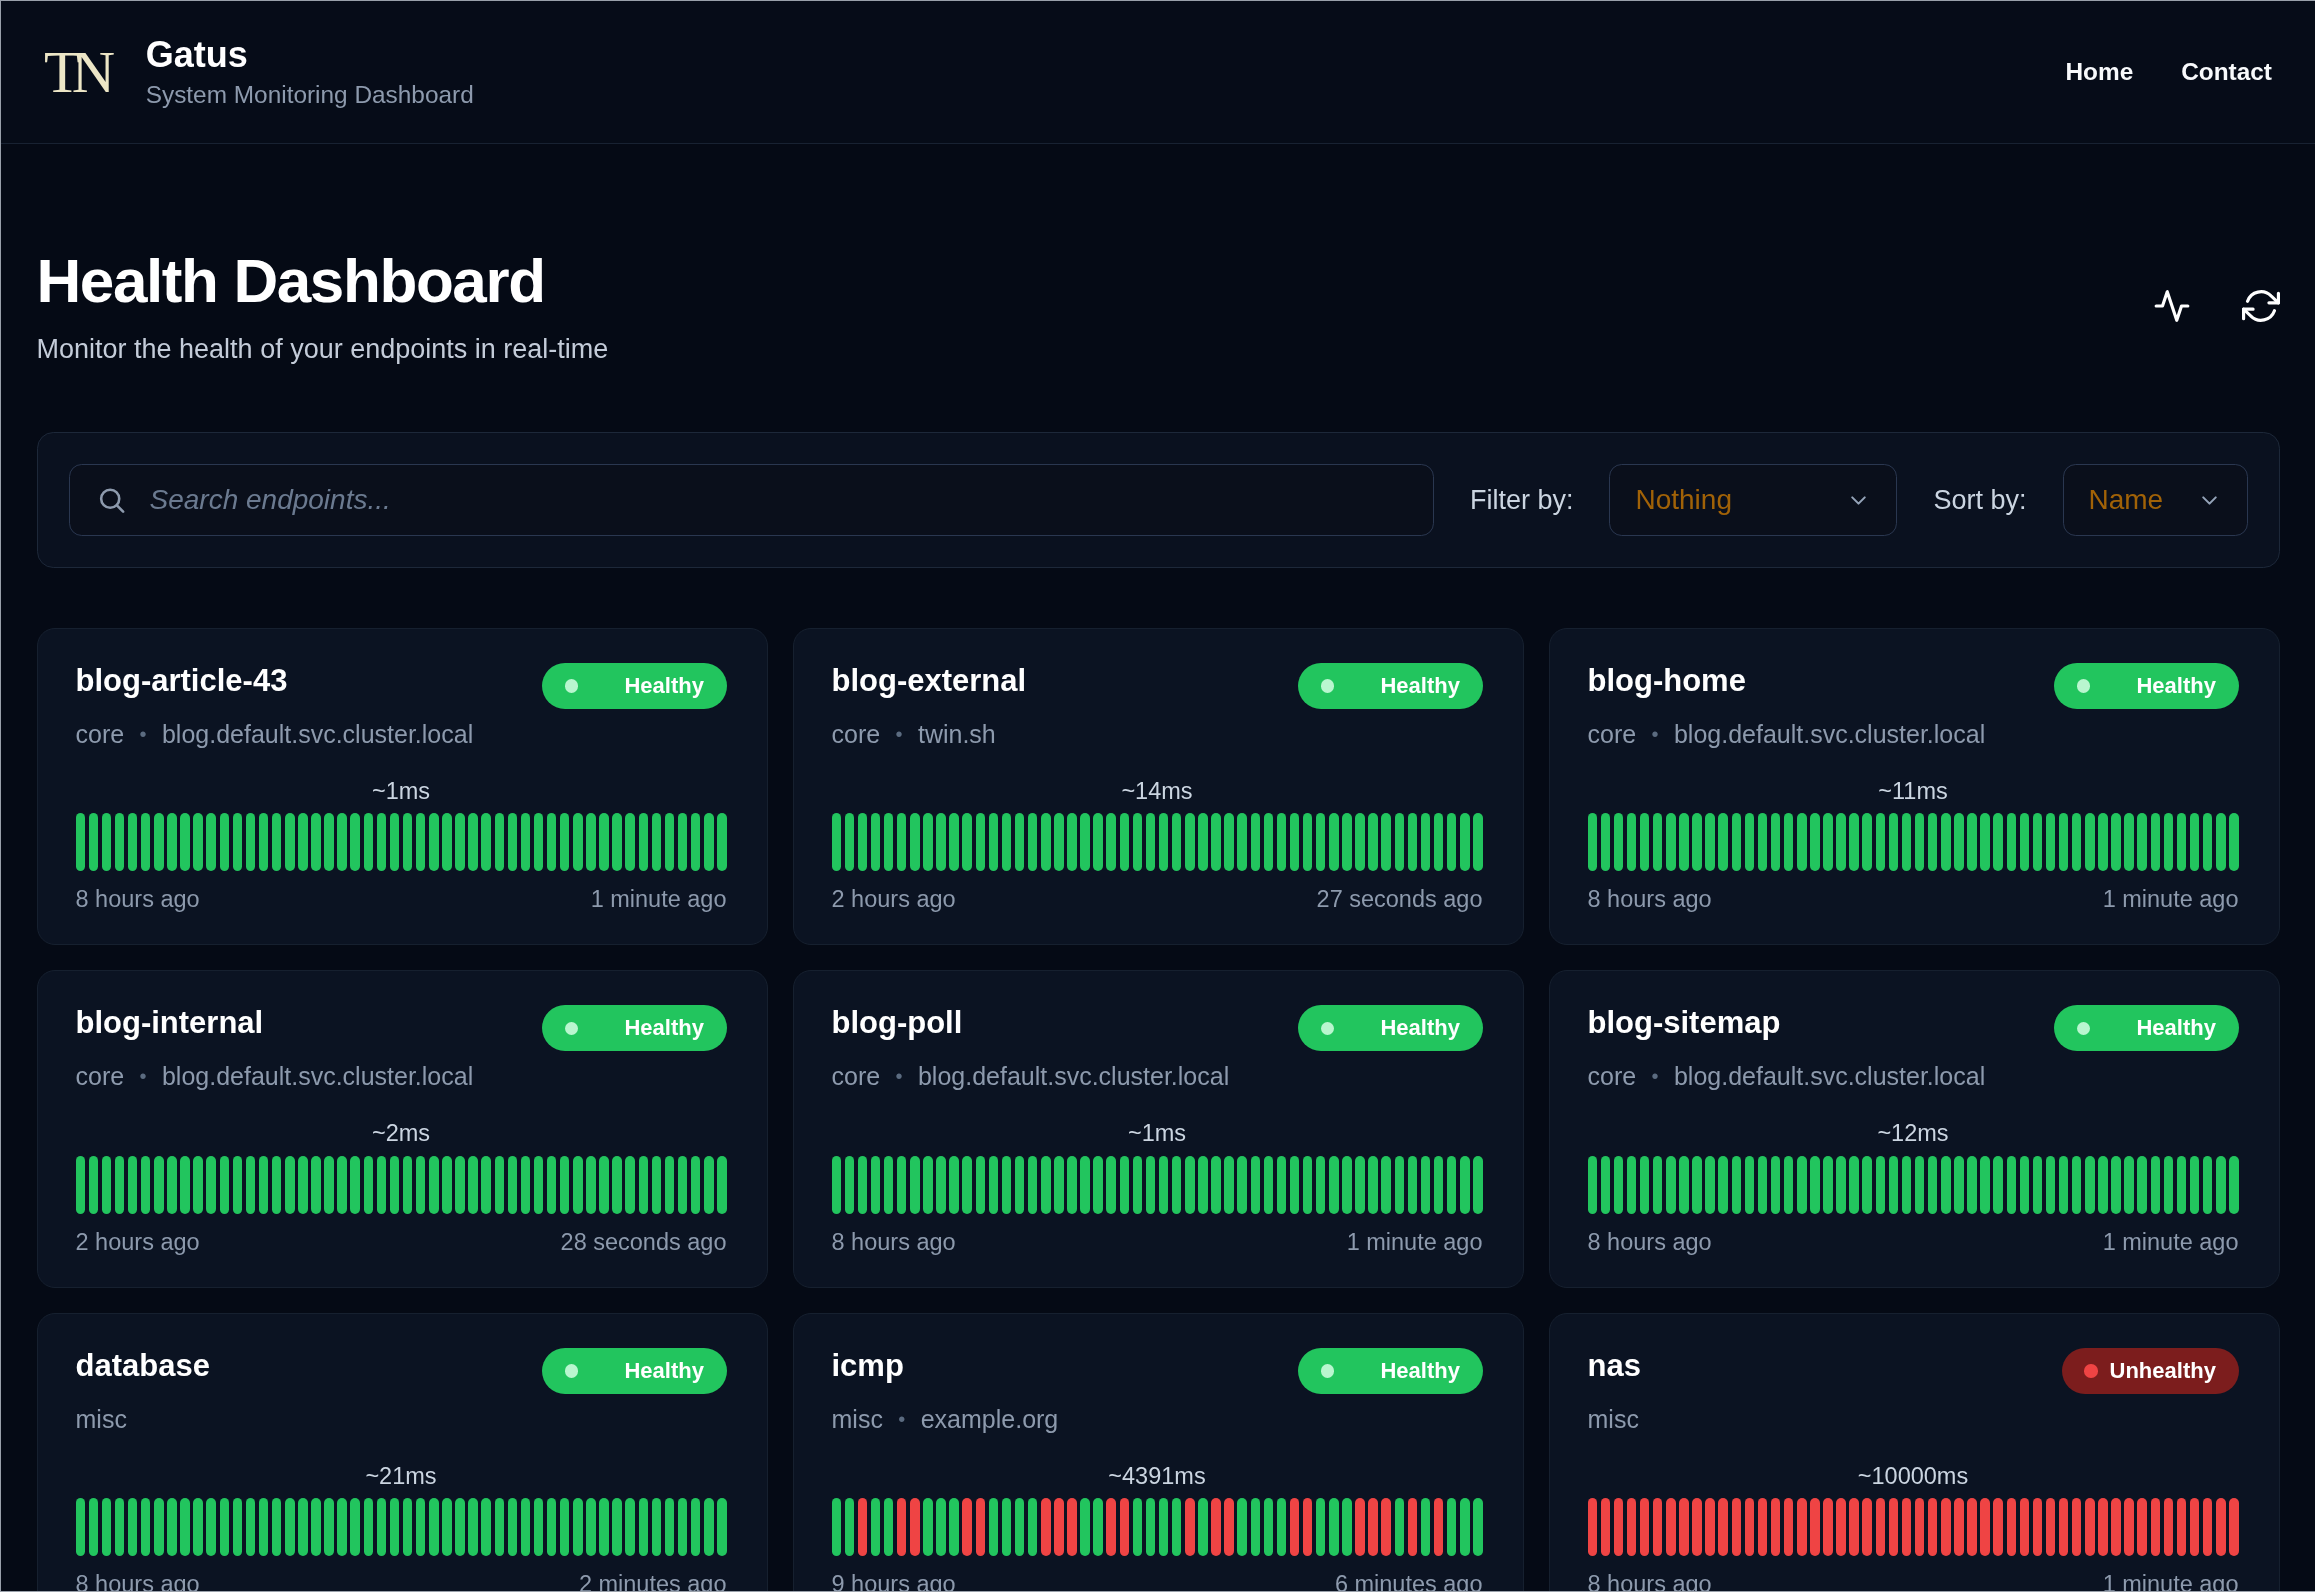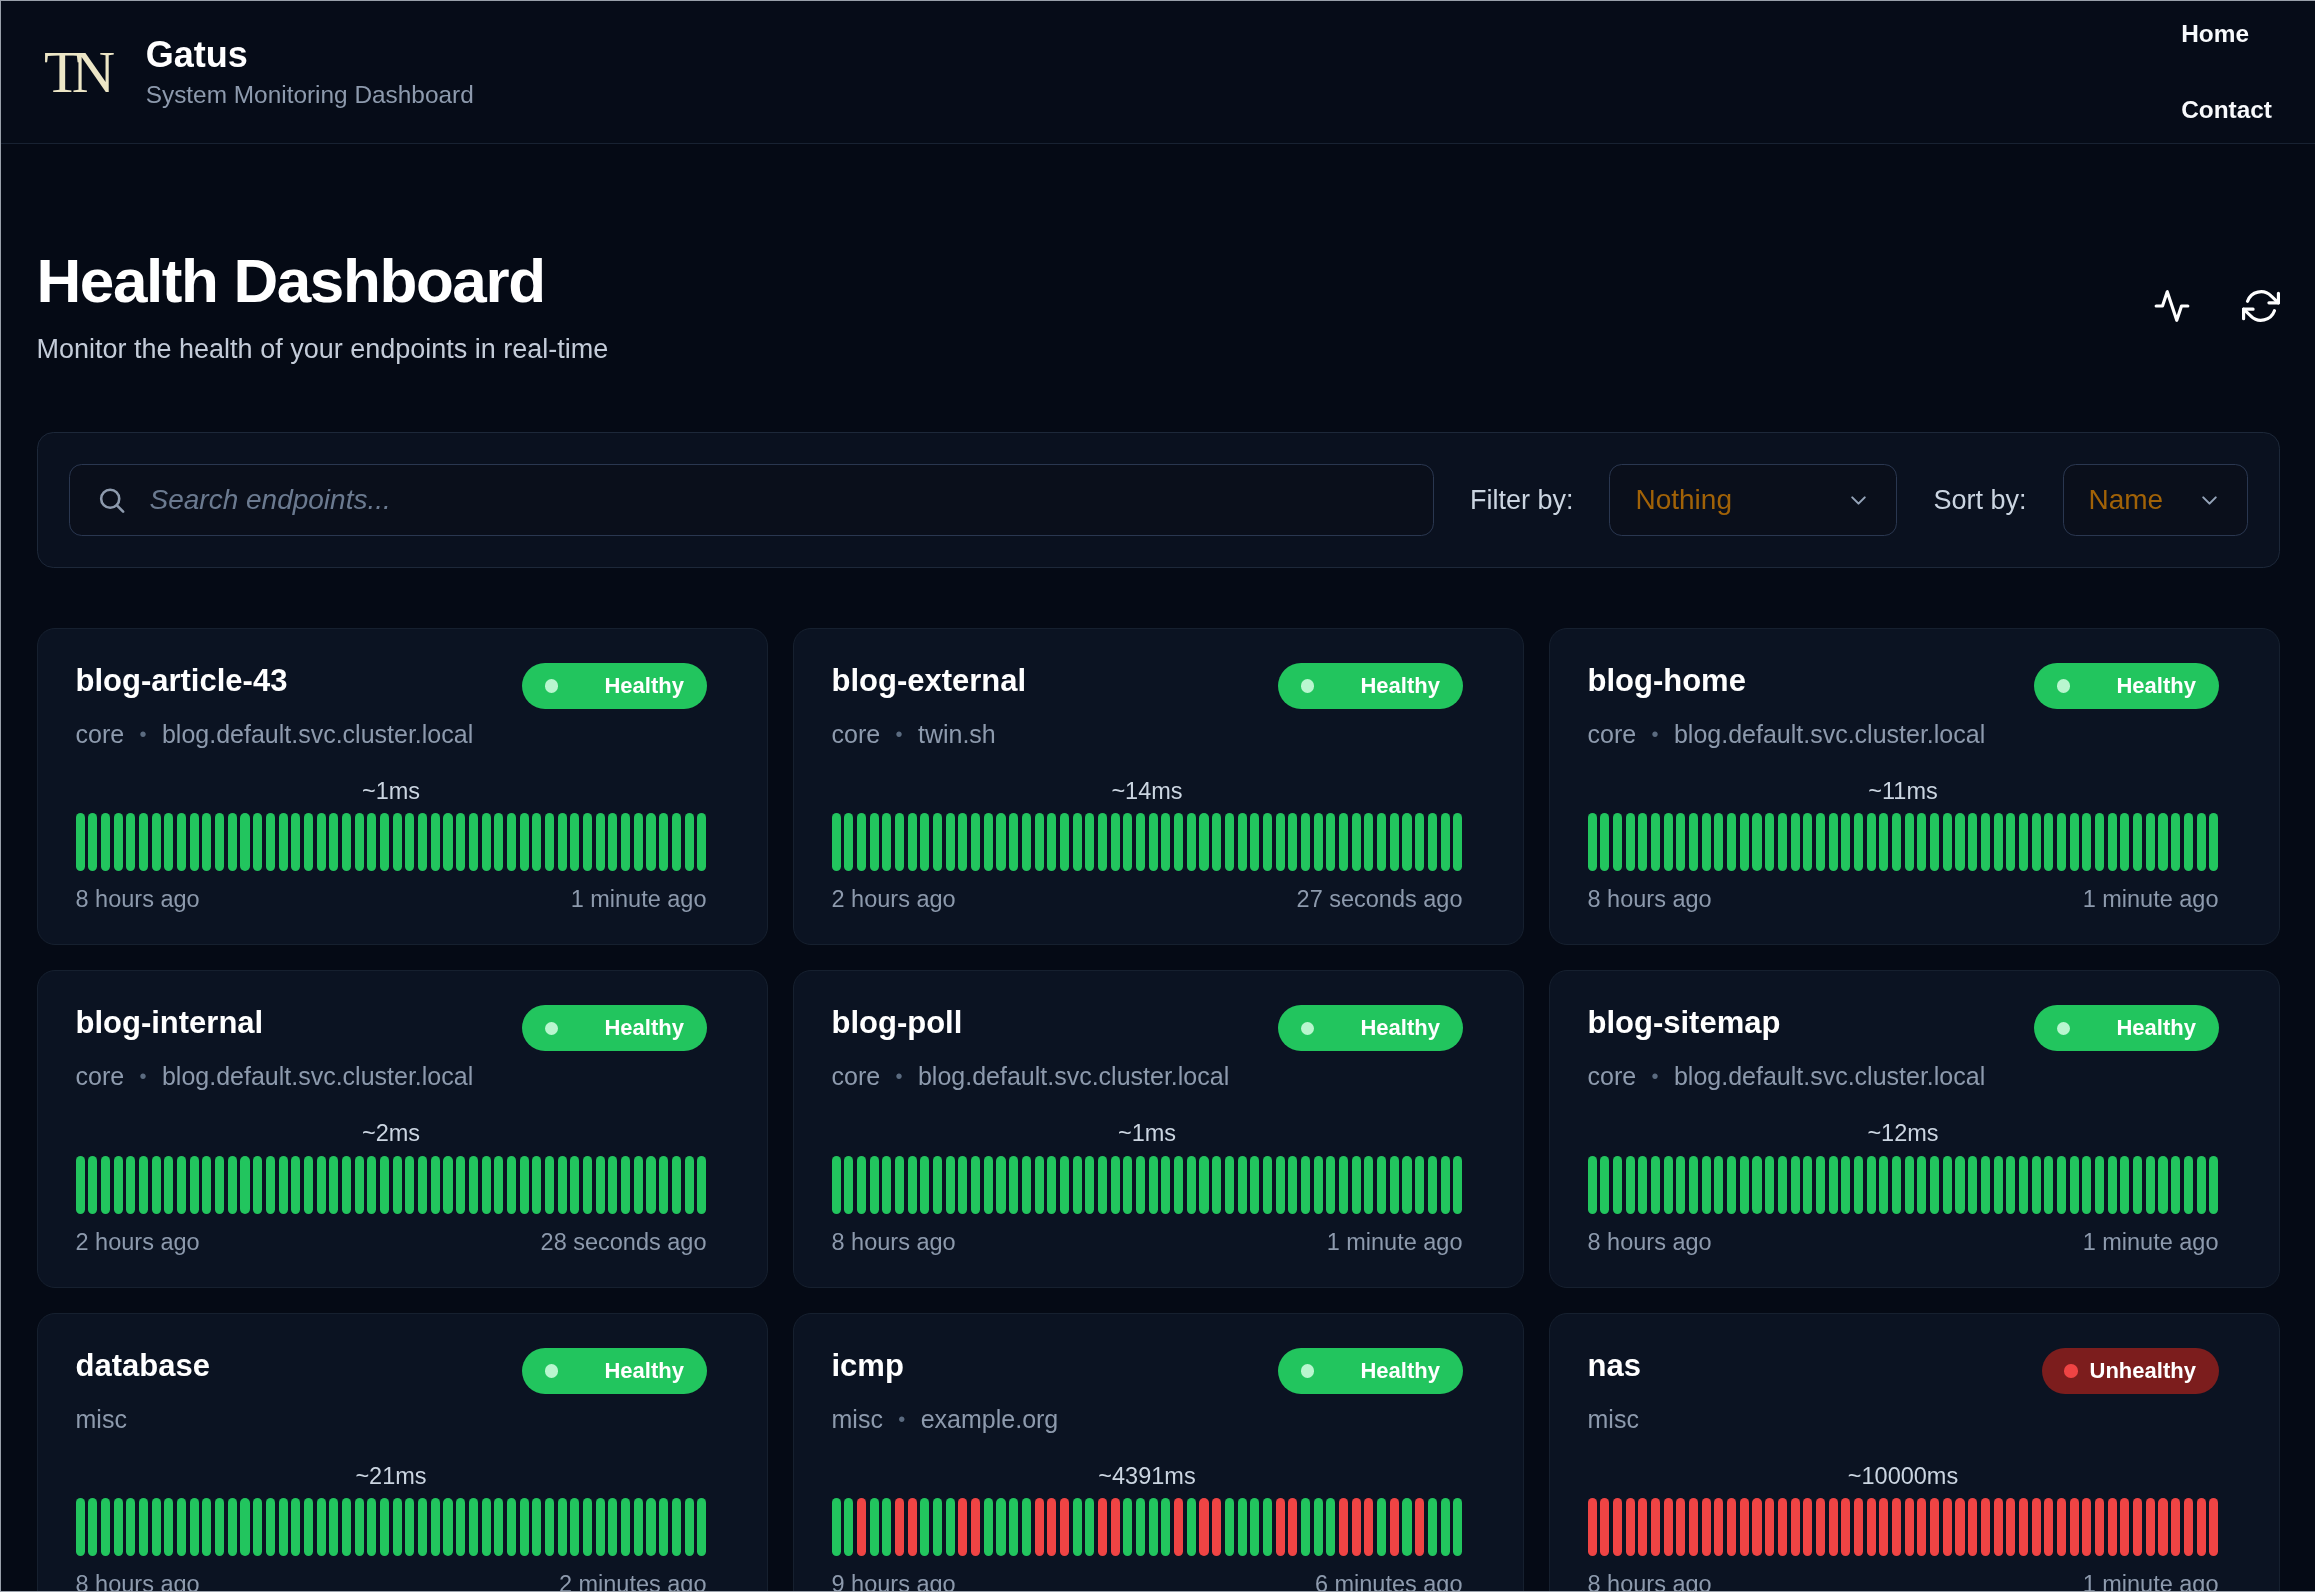--- a/index.html
+++ b/index.html
@@ -35,21 +35,21 @@
     font-size: 60px;
     font-weight: 400;
     color: #ece6c6;
     letter-spacing: -9px;
     padding-right: 12.7px;
     cursor: pointer;
     line-height: 1;
   }
   .app-title { font-size: 36px; font-weight: 700; color: #ffffff; line-height: 1.1; }
   .app-subtitle { font-size: 24.4px; color: #8d9aad; margin-top: 7.2px; }
-  .nav { margin-left: auto; display: flex; gap: 48px; flex-direction: column; }
+  .nav { margin-left: auto; display: flex; gap: 48px; }
   .nav-link { font-size: 24.4px; font-weight: 600; color: #f8fafc; cursor: pointer; text-decoration: none; }
 
   
   .main { width: 2243px; margin: 0 auto; }
 
   .page-head { display: flex; justify-content: space-between; align-items: flex-start; margin-top: 101px; }
   .page-title { margin: 0; font-size: 62px; font-weight: 800; letter-spacing: -1.4px; color: #ffffff; }
   .page-subtitle { margin: 18px 0 0 0; font-size: 27px; color: #c4ccd9; }
   .page-actions { display: flex; gap: 51px; margin-top: 42px; }
   .icon-btn { color: #ffffff; cursor: pointer; display: inline-flex; }
@@ -115,21 +115,21 @@
     margin-top: 60px;
     display: grid;
     grid-template-columns: repeat(3, 1fr);
     gap: 25px;
     padding-bottom: 22px;
   }
   .card {
     background: #0b1322;
     border: 0.9px solid #16202f;
     border-radius: 18px;
-    padding: 34px 60px 31px 38px;
+    padding: 34px 40px 31px 38px;
     cursor: pointer;
   }
   .card-head { display: flex; justify-content: space-between; align-items: flex-start; gap: 18px; }
   .card-title { margin: 0; font-size: 31px; font-weight: 700; color: #ffffff; }
   .badge {
     display: inline-flex;
     align-items: center;
     gap: 11.8px;
     padding: 10px 22.6px;
     border-radius: 904px;

